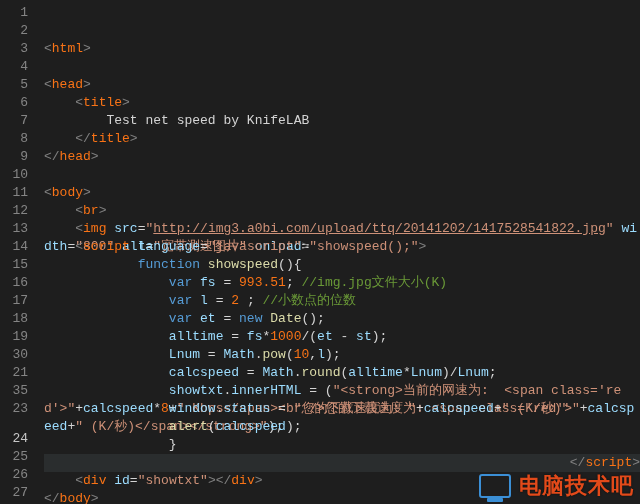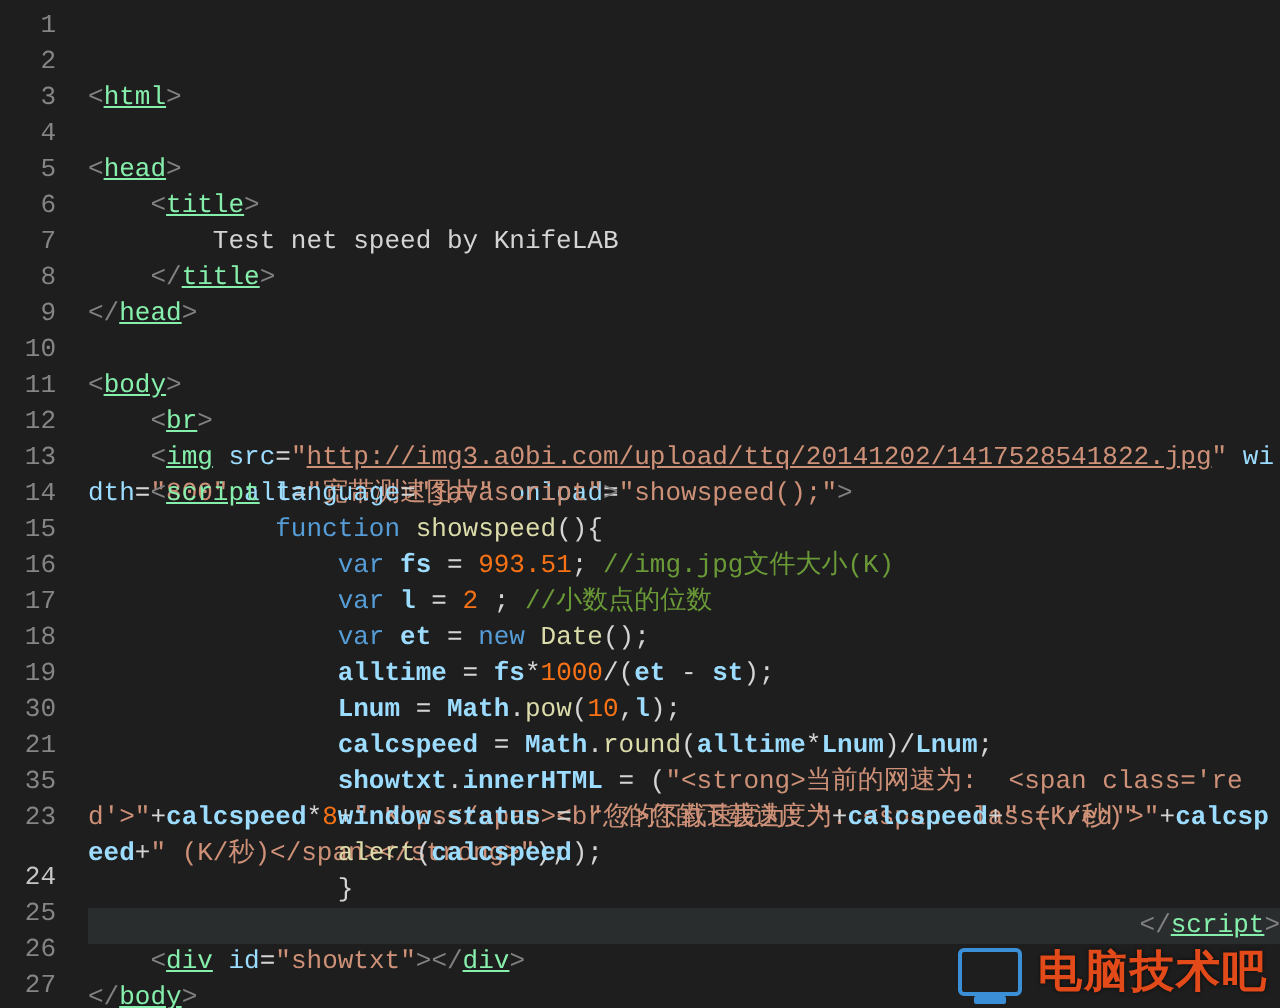--- a/index.html
+++ b/index.html
@@ -31,28 +31,28 @@
   .code {
     padding: 4px 0 4px 4px;
     line-height: 18px;
     white-space: pre;
     flex: 1;
     position: relative;
   }
   .line { height: 18px; white-space: pre-wrap; word-break: break-all; }
   .line.hl { background: #2a2d2e; text-align: right; }
   .t-tag   { color: #808080; }     
-  .t-name  { color: #86efac; text-decoration: underline; }     
+  .t-name  { color: #f97316; }     
   .t-attr  { color: #9cdcfe; }     
   .t-str   { color: #ce9178; }     
   .t-kw    { color: #569cd6; }     
   .t-fn    { color: #dcdcaa; }     
   .t-num   { color: #f97316; }
   .t-com   { color: #6a9937; }
-  .t-var   { color: #9cdcfe; font-weight: bold; }
+  .t-var   { color: #9cdcfe; }
   .t-op    { color: #d4d4d4; }
   .t-link  { color: #ce9178; text-decoration: underline; }
   .watermark {
     position: absolute;
     right: 6px;
     bottom: 6px;
     display: flex;
     align-items: center;
     gap: 8px;
     pointer-events: none;

